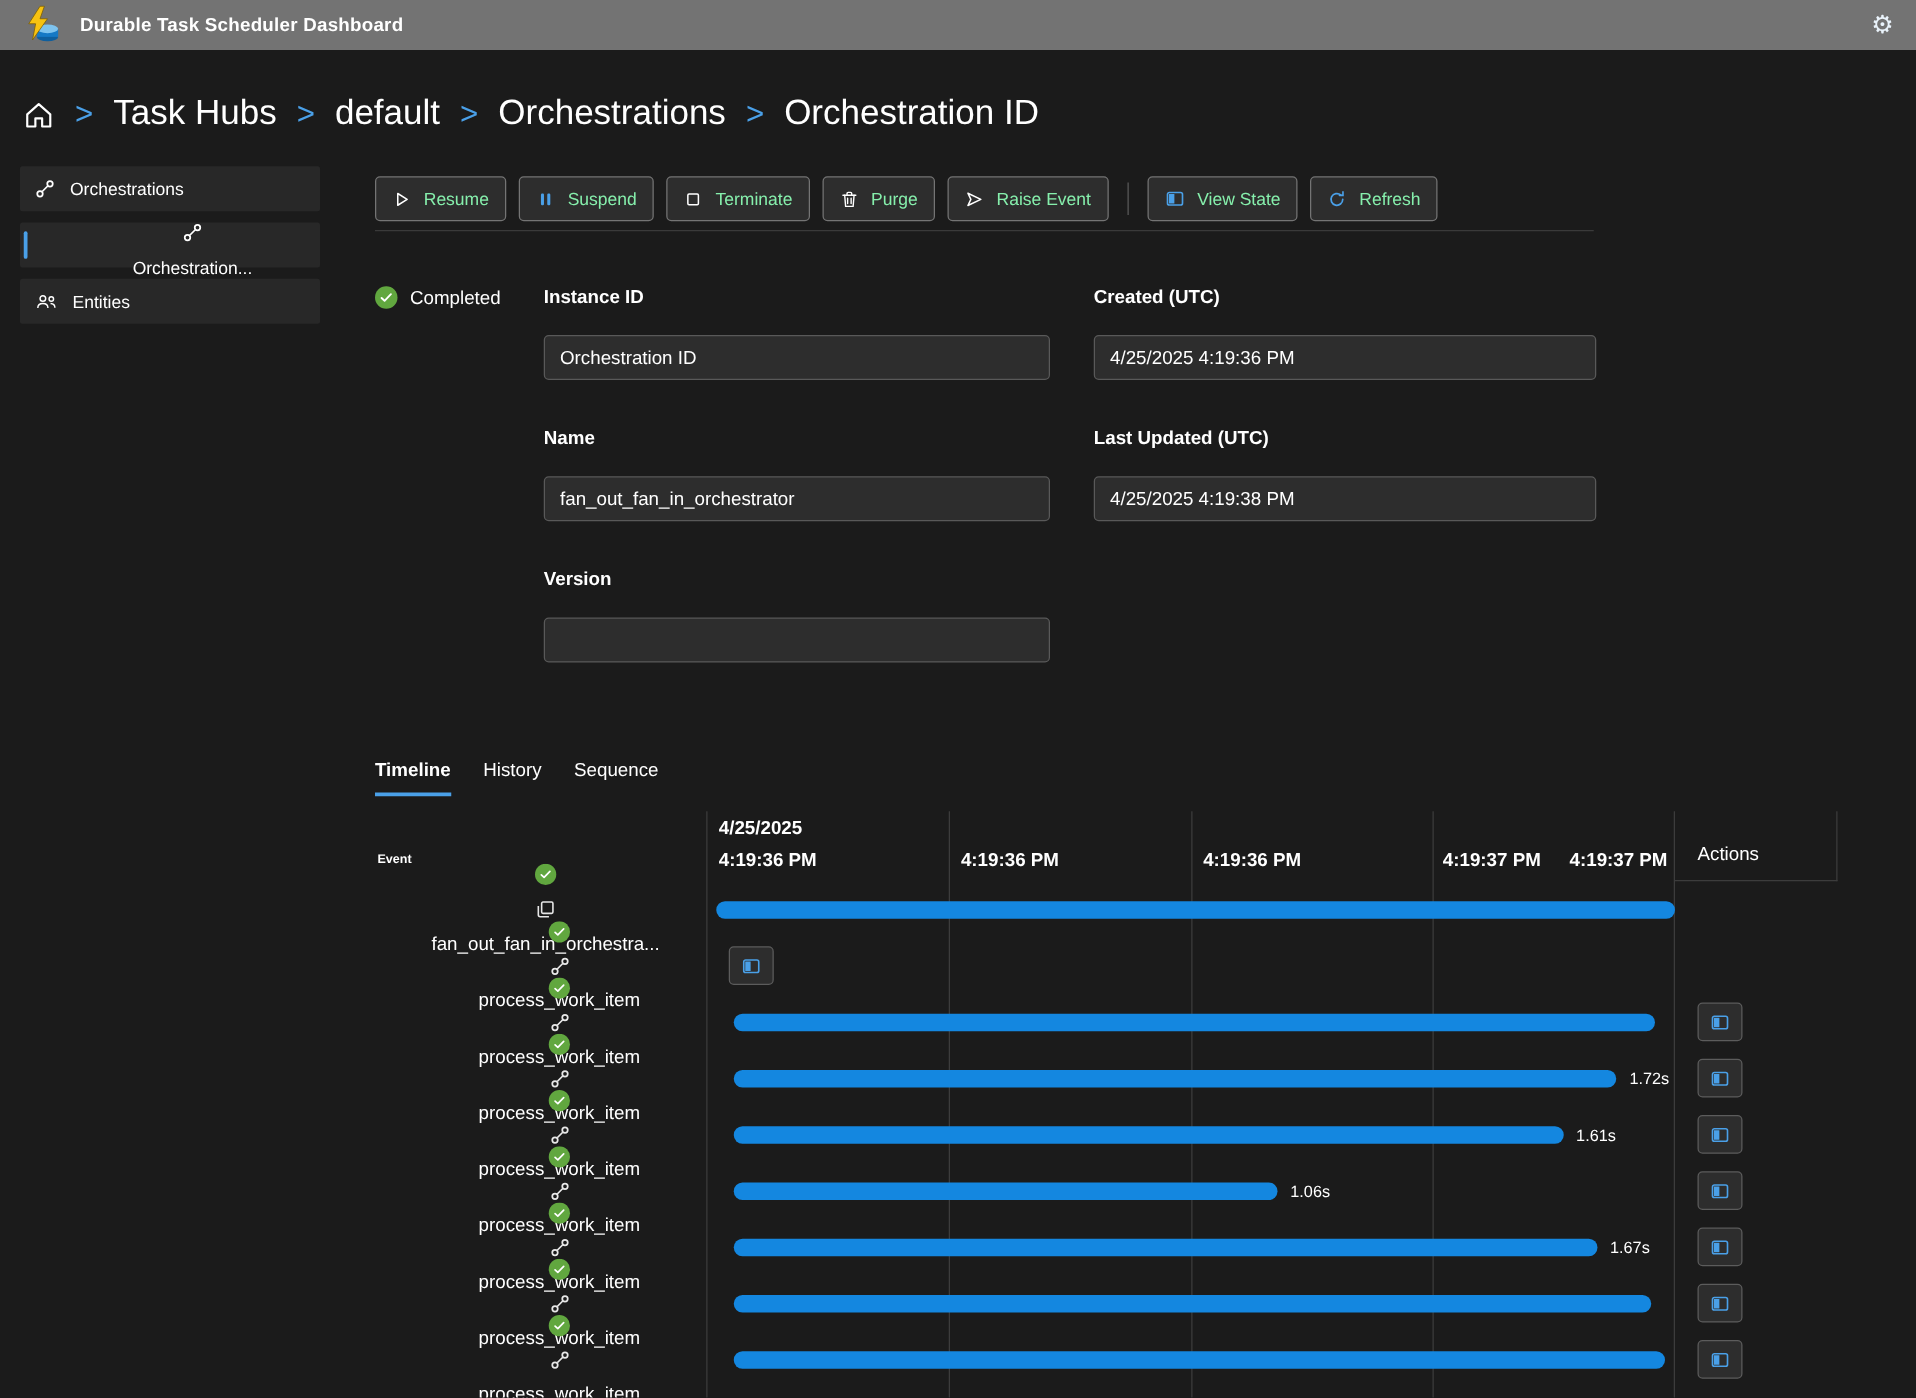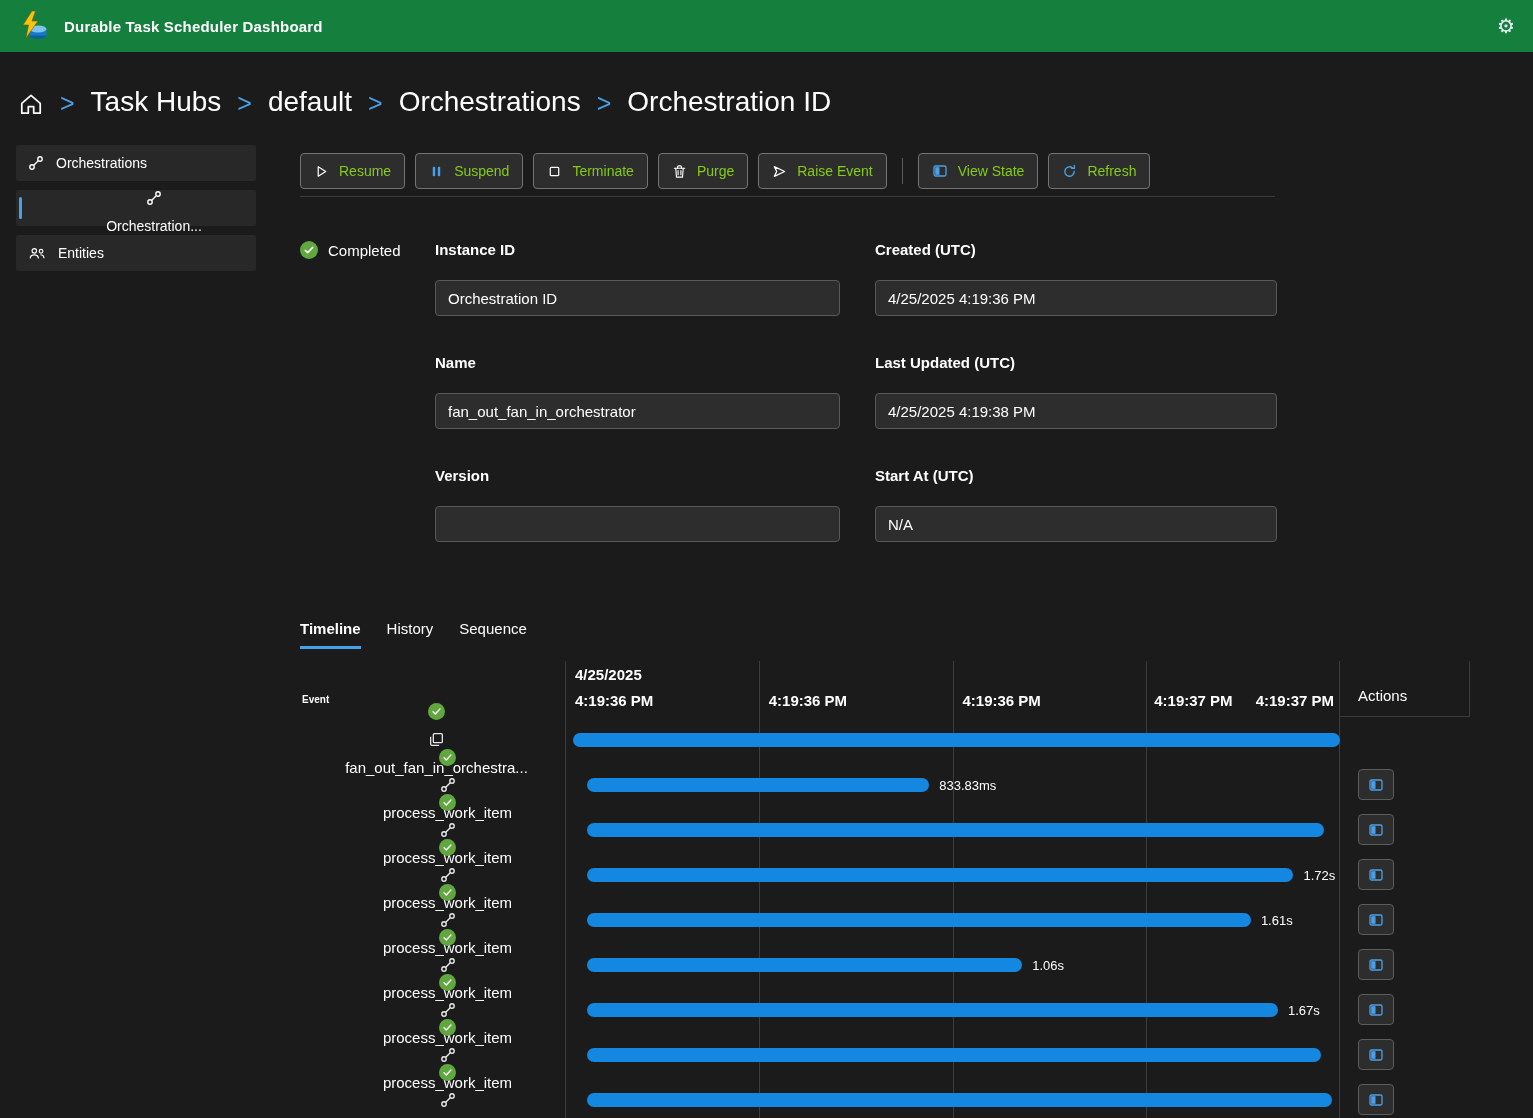--- a/index.html
+++ b/index.html
@@ -6,21 +6,21 @@
   html, body { margin: 0; padding: 0; }
   body {
     width: 1533px; height: 1118px; overflow: hidden;
     background: #1b1b1b; color: #ffffff;
     font-family: "Liberation Sans", sans-serif;
   }
   svg { display: block; }
 
   
   .topbar {
-    height: 52px; background: #15803d;
+    height: 40px; background: #737373;
     display: flex; align-items: center; gap: 14px; padding: 0 18px;
   }
   .topbar-title { font-size: 15px; font-weight: 600; letter-spacing: .2px; }
   .gear { margin-left: auto; font-size: 20px; line-height: 1; cursor: pointer; color: #eaf3fb; }
 
   
   .breadcrumb {
     display: flex; align-items: center; gap: 16px;
     padding: 34px 16px 18px 18px; font-size: 28px; font-weight: 400;
   }
@@ -47,21 +47,21 @@
 
   
   .toolbar {
     display: flex; align-items: center; gap: 10px;
     margin-top: 8px; padding-bottom: 7px; width: 975px;
     border-bottom: 1px solid #3a3a3a;
   }
   .tb-btn {
     height: 36px; display: inline-flex; align-items: center; gap: 10px;
     padding: 0 13px; background: #2d2d2d; border: 1px solid #747474;
-    border-radius: 4px; color: #84cc16; font-size: 14px;
+    border-radius: 4px; color: #86efac; font-size: 14px;
     font-family: "Liberation Sans", sans-serif; cursor: pointer;
   }
   .tb-ic { display: inline-flex; color: #ffffff; }
   .tb-ic.blue { color: #4aa0e8; }
   .tb-divider { width: 1px; height: 26px; background: #5a5a5a; margin: 0 5px; }
 
   
   .details { display: flex; margin-top: 44px; }
   .status { width: 135px; flex-shrink: 0; display: flex; align-items: center; gap: 10px; font-size: 15px; align-self: flex-start; }
   .check {
@@ -282,24 +282,20 @@
           <input class="field-input" type="text" readonly="" value="fan_out_fan_in_orchestrator" style="">
         </div>
         <div class="field">
           <div class="field-label">Last Updated (UTC)</div>
           <input class="field-input" type="text" readonly="" value="4/25/2025 4:19:38 PM" style="">
         </div>
         <div class="field">
           <div class="field-label">Version</div>
           <input class="field-input" type="text" readonly="" value="" style="">
         </div>
-        <div class="field">
-          <div class="field-label">Start At (UTC)</div>
-          <input class="field-input" type="text" readonly="" value="N/A" style="">
-        </div>
       </div>
     </section>
 
     <div class="tabs">
       <span class="tab active">Timeline</span>
       <span class="tab">History</span>
       <span class="tab">Sequence</span>
     </div>
 
     <section class="timeline">
@@ -375,24 +371,20 @@
 
       <span class="type-icon">
         <svg viewBox="0 0 16 16" width="16" height="16" fill="none" stroke="currentColor" stroke-width="1.4">
           <circle cx="4" cy="12" r="2.2"></circle>
                   <circle cx="12" cy="4" r="2.2"></circle>
                   <path d="M5.8 10.2 L10.2 5.8"></path>
         </svg>
       </span>
       <span class="ev-name">process_work_item</span>
     </div>
-    <div class="tl-row-chart">
-      <div class="bar" style="left: 2.8%; width: 44.2%;"></div>
-      <span class="bar-label" style="left: calc(47% + 10px);">833.83ms</span>
-    </div>
     <div class="tl-row-actions">
       <button class="action-btn">
         <svg viewBox="0 0 16 16" width="16" height="16">
                   <rect x="2" y="3" width="12" height="10" rx="1.5" fill="none" stroke="currentColor" stroke-width="1.3"></rect>
                   <path d="M3.2 4.2 h4.3 v7.6 h-4.3 Z" fill="currentColor"></path>
                 </svg>
       </button>
     </div>
   </div>
 

